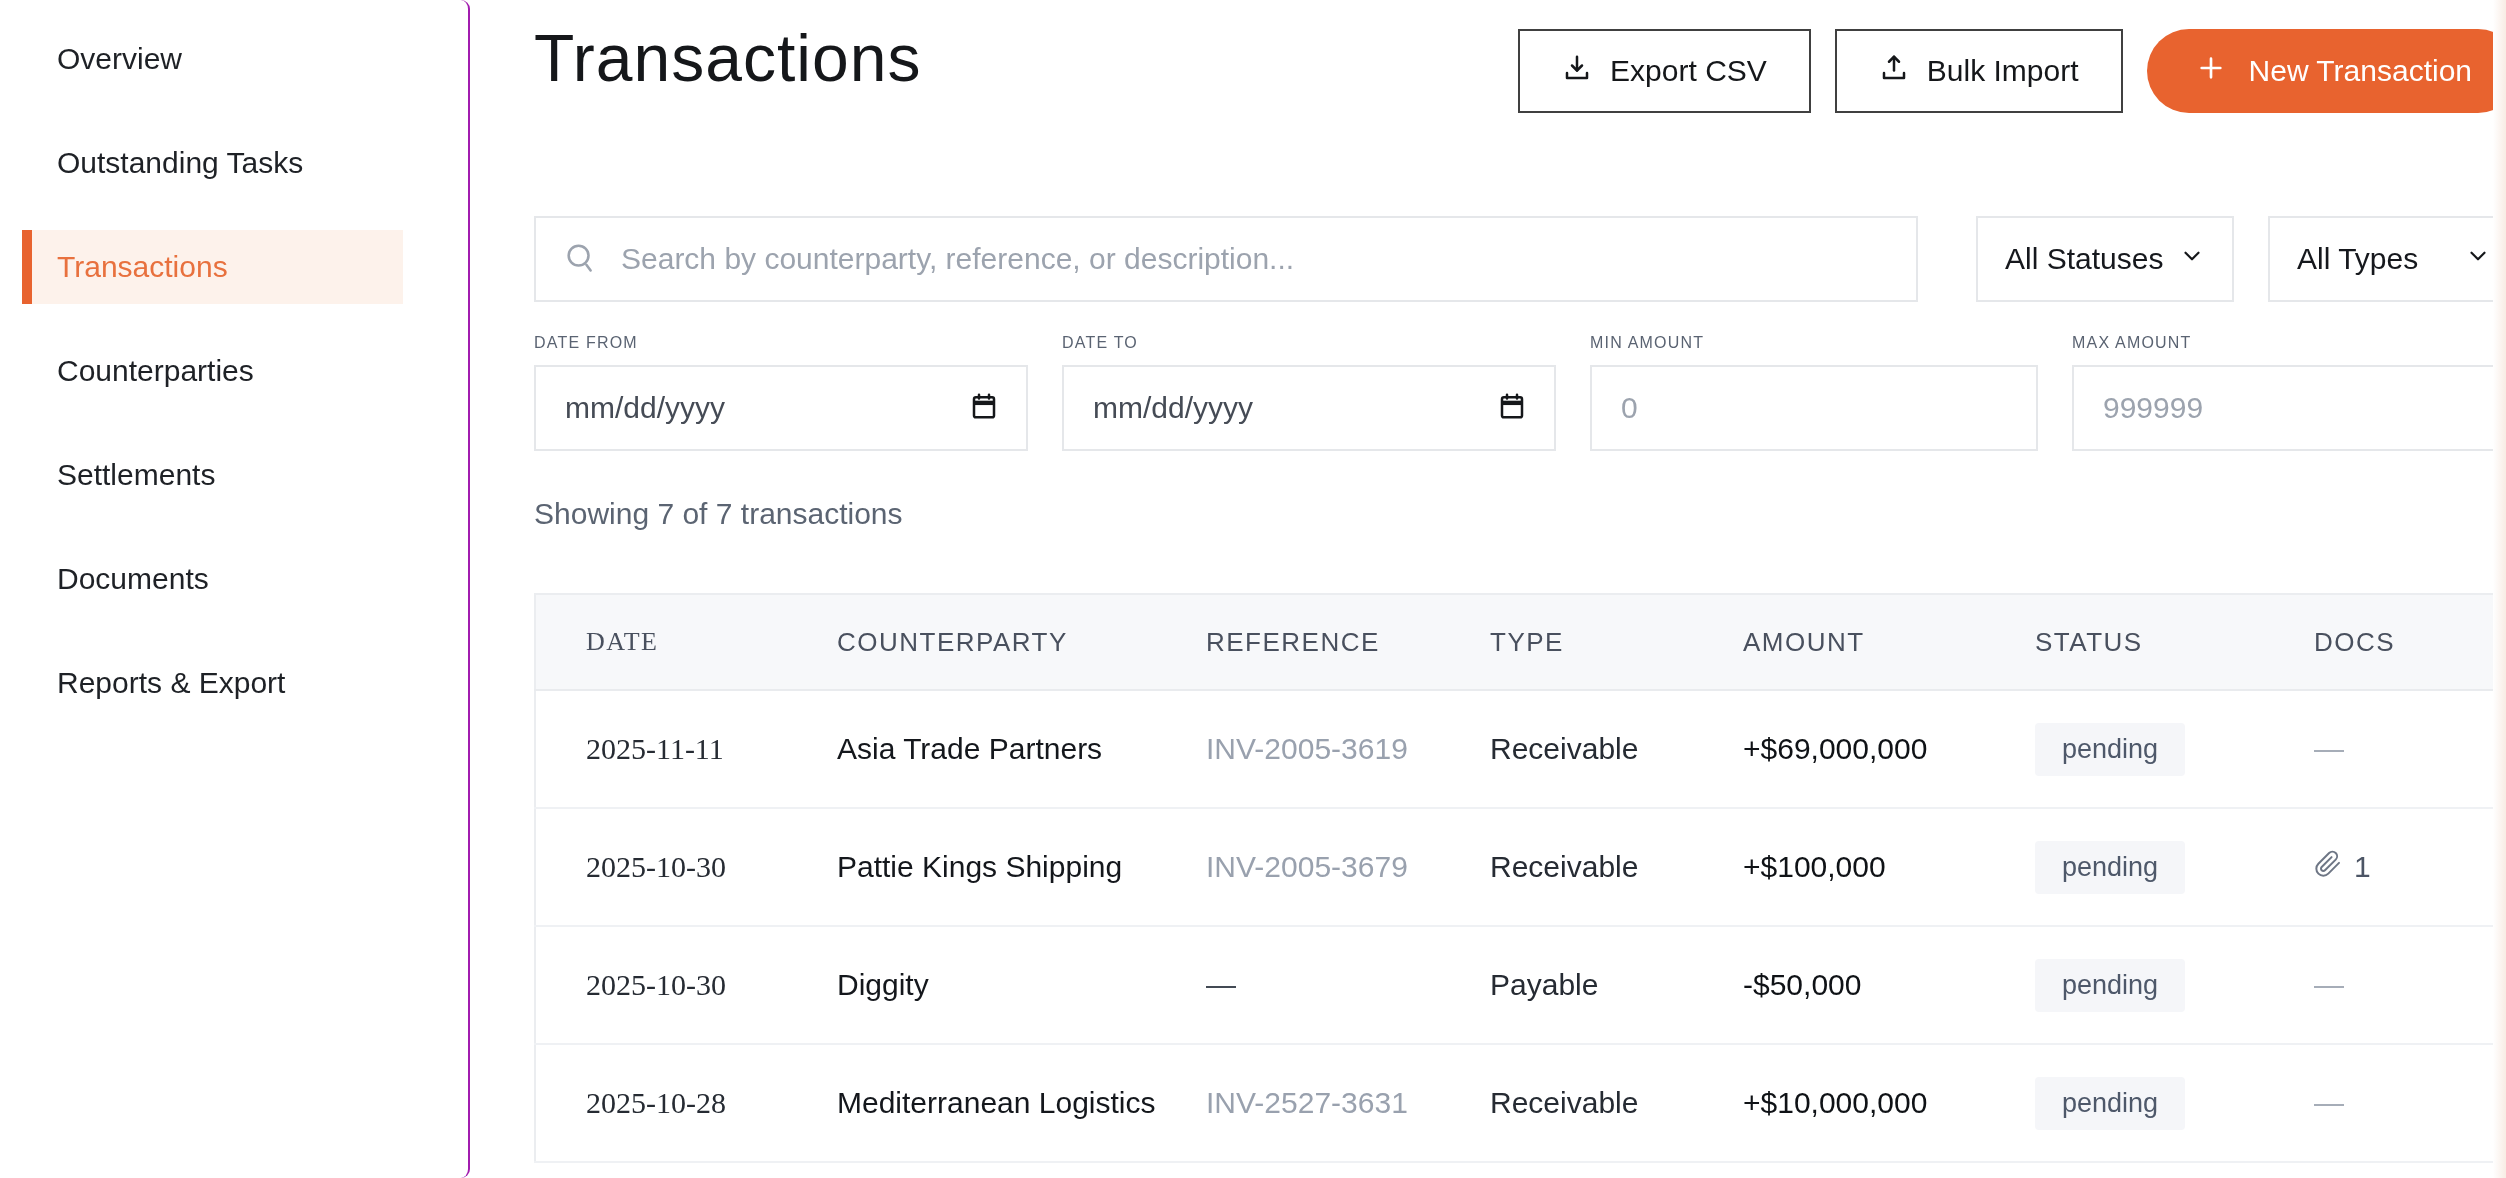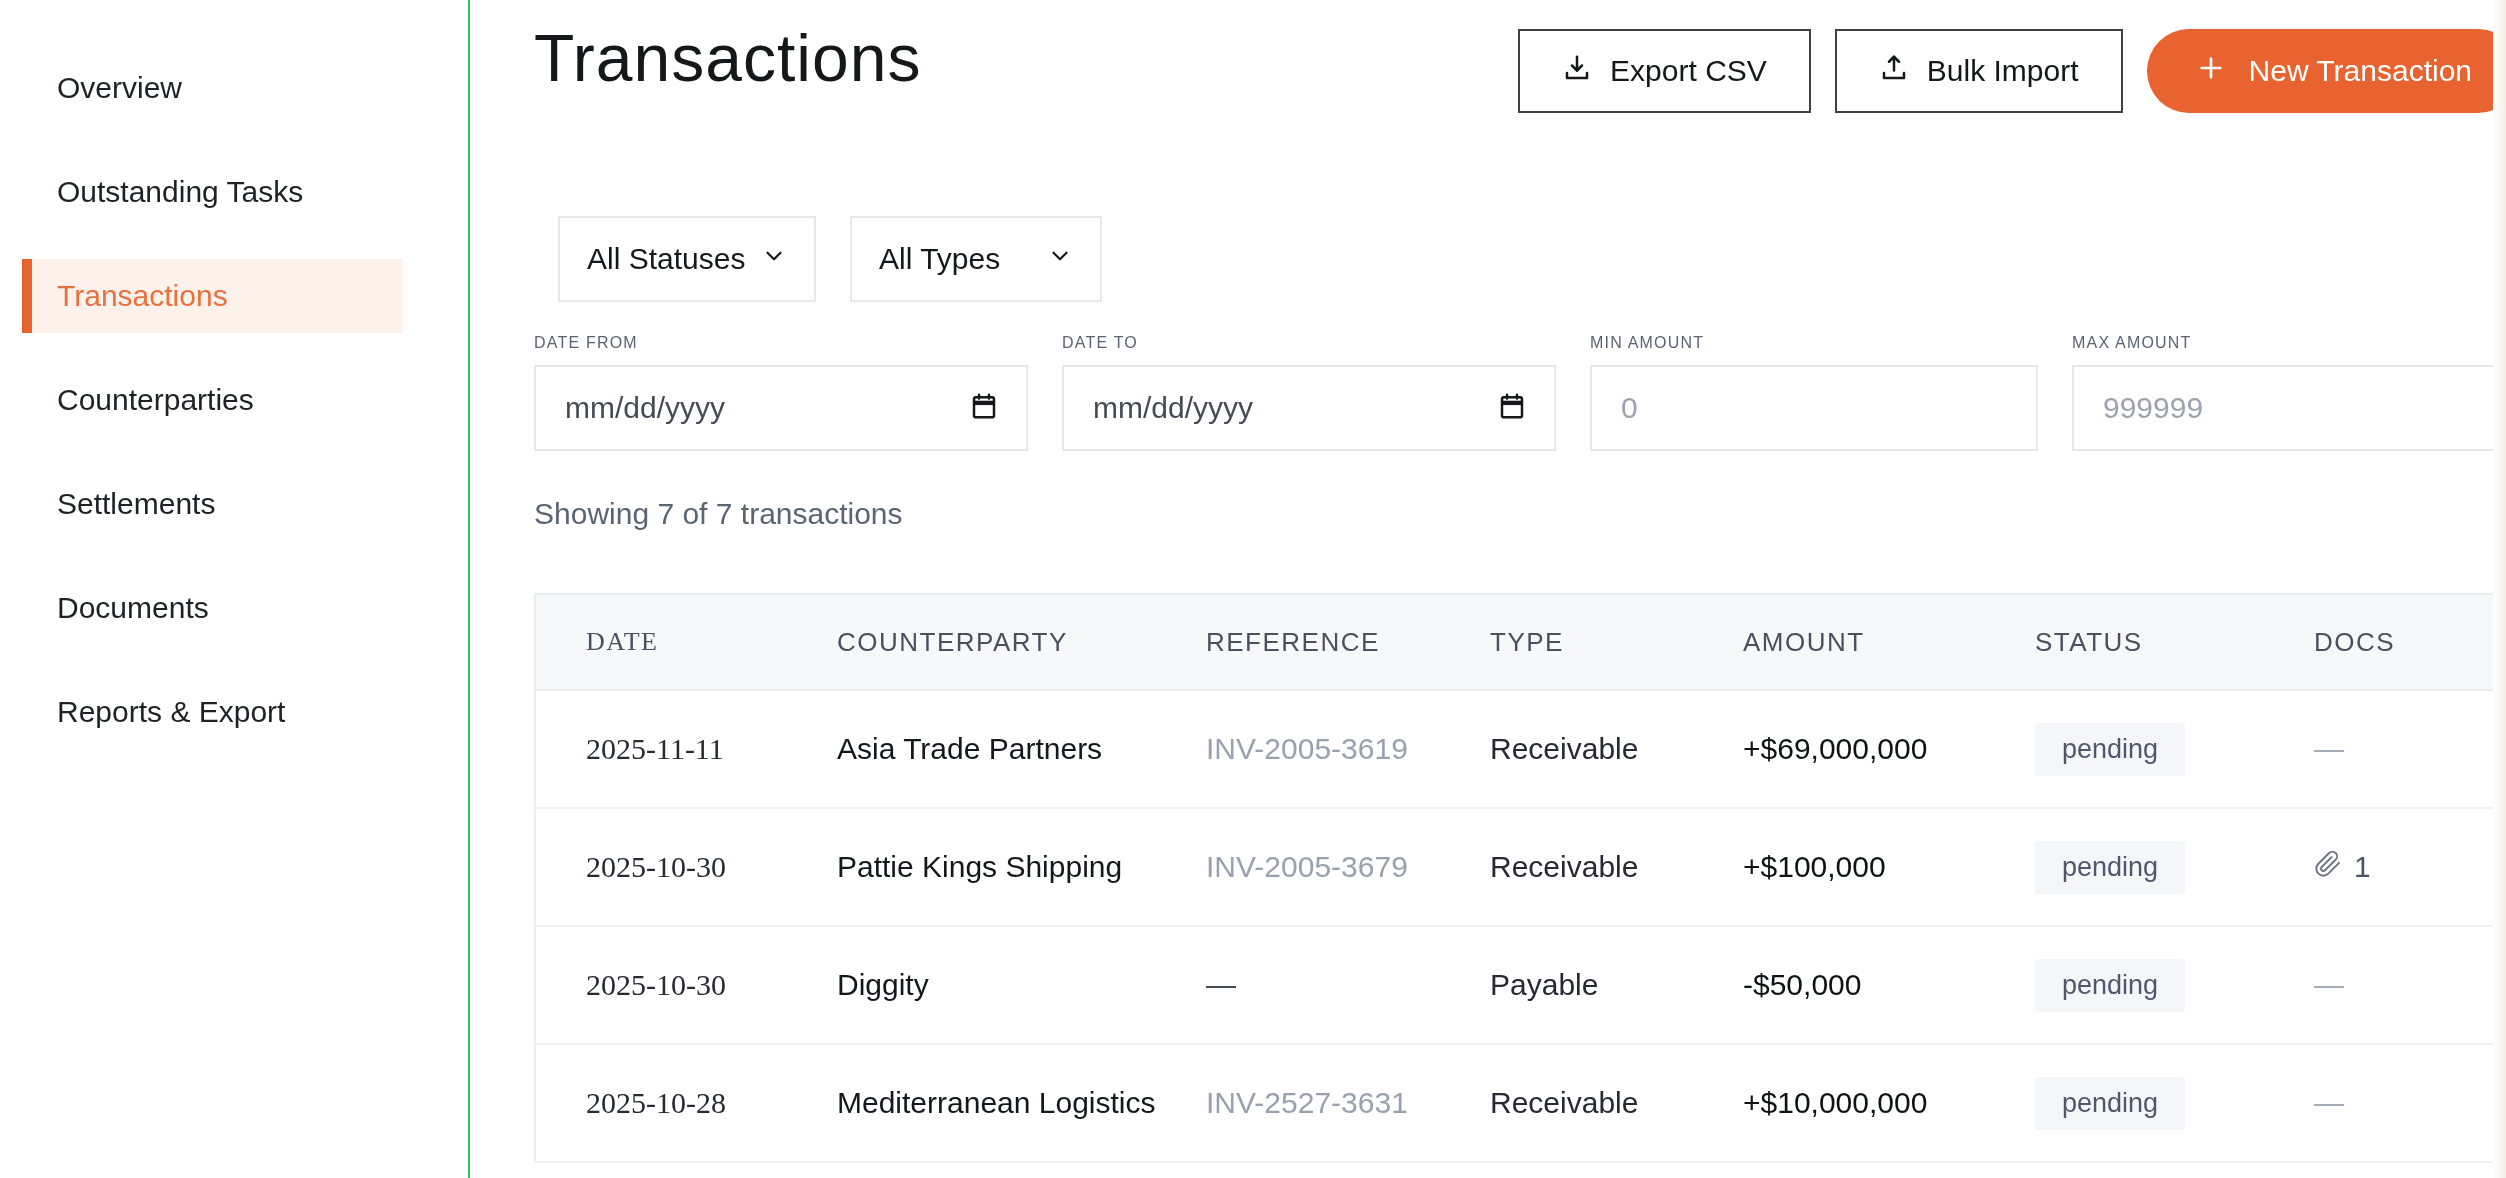--- a/index.html
+++ b/index.html
@@ -9,22 +9,23 @@
     background: #ffffff;
     font-family: "Liberation Sans", sans-serif;
     color: #16191E;
     display: flex;
     position: relative;
   }
 
   
   .sidebar {
     width: 470px; min-width: 470px; height: 100%;
-    border-right: 2px solid #22c55e;
-    padding-top: 51px;
+    border-right: 2px solid #a21caf;
+    padding-top: 22px;
+    border-radius: 9px;
   }
   .nav-item {
     height: 74px; display: flex; align-items: center;
     margin: 0 65px 30px 22px;
     padding-left: 35px;
     font-size: 30px; color: #1E2126;
     cursor: pointer; white-space: nowrap;
   }
   .nav-item.active {
     background: #FDF2EB;
@@ -196,20 +197,29 @@
           <svg width="32" height="32" viewBox="0 0 24 24" fill="none" stroke="#ffffff" stroke-width="2" stroke-linecap="round">
               <path d="M12 5v14M5 12h14"></path>
             </svg>
         </span>
         <span>New Transaction</span>
       </button>
     </div>
   </div>
 
   <div class="search-row">
+    <div class="search-box">
+      <span>
+        <svg width="34" height="34" viewBox="0 0 24 24" fill="none" stroke="#9CA3AE" stroke-width="1.8" stroke-linecap="round">
+            <circle cx="11" cy="11" r="7"></circle>
+            <path d="M16.5 17.5l3 4"></path>
+          </svg>
+      </span>
+      <input type="text" placeholder="Search by counterparty, reference, or description..." style="">
+    </div>
     <div class="select select-statuses">
       <span>All Statuses</span>
       <span>
         <svg width="26" height="26" viewBox="0 0 24 24" fill="none" stroke="#15171A" stroke-width="2" stroke-linecap="round" stroke-linejoin="round">
             <path d="M6 9l6 6 6-6"></path>
           </svg>
       </span>
     </div>
     <div class="select select-types">
       <span>All Types</span>

